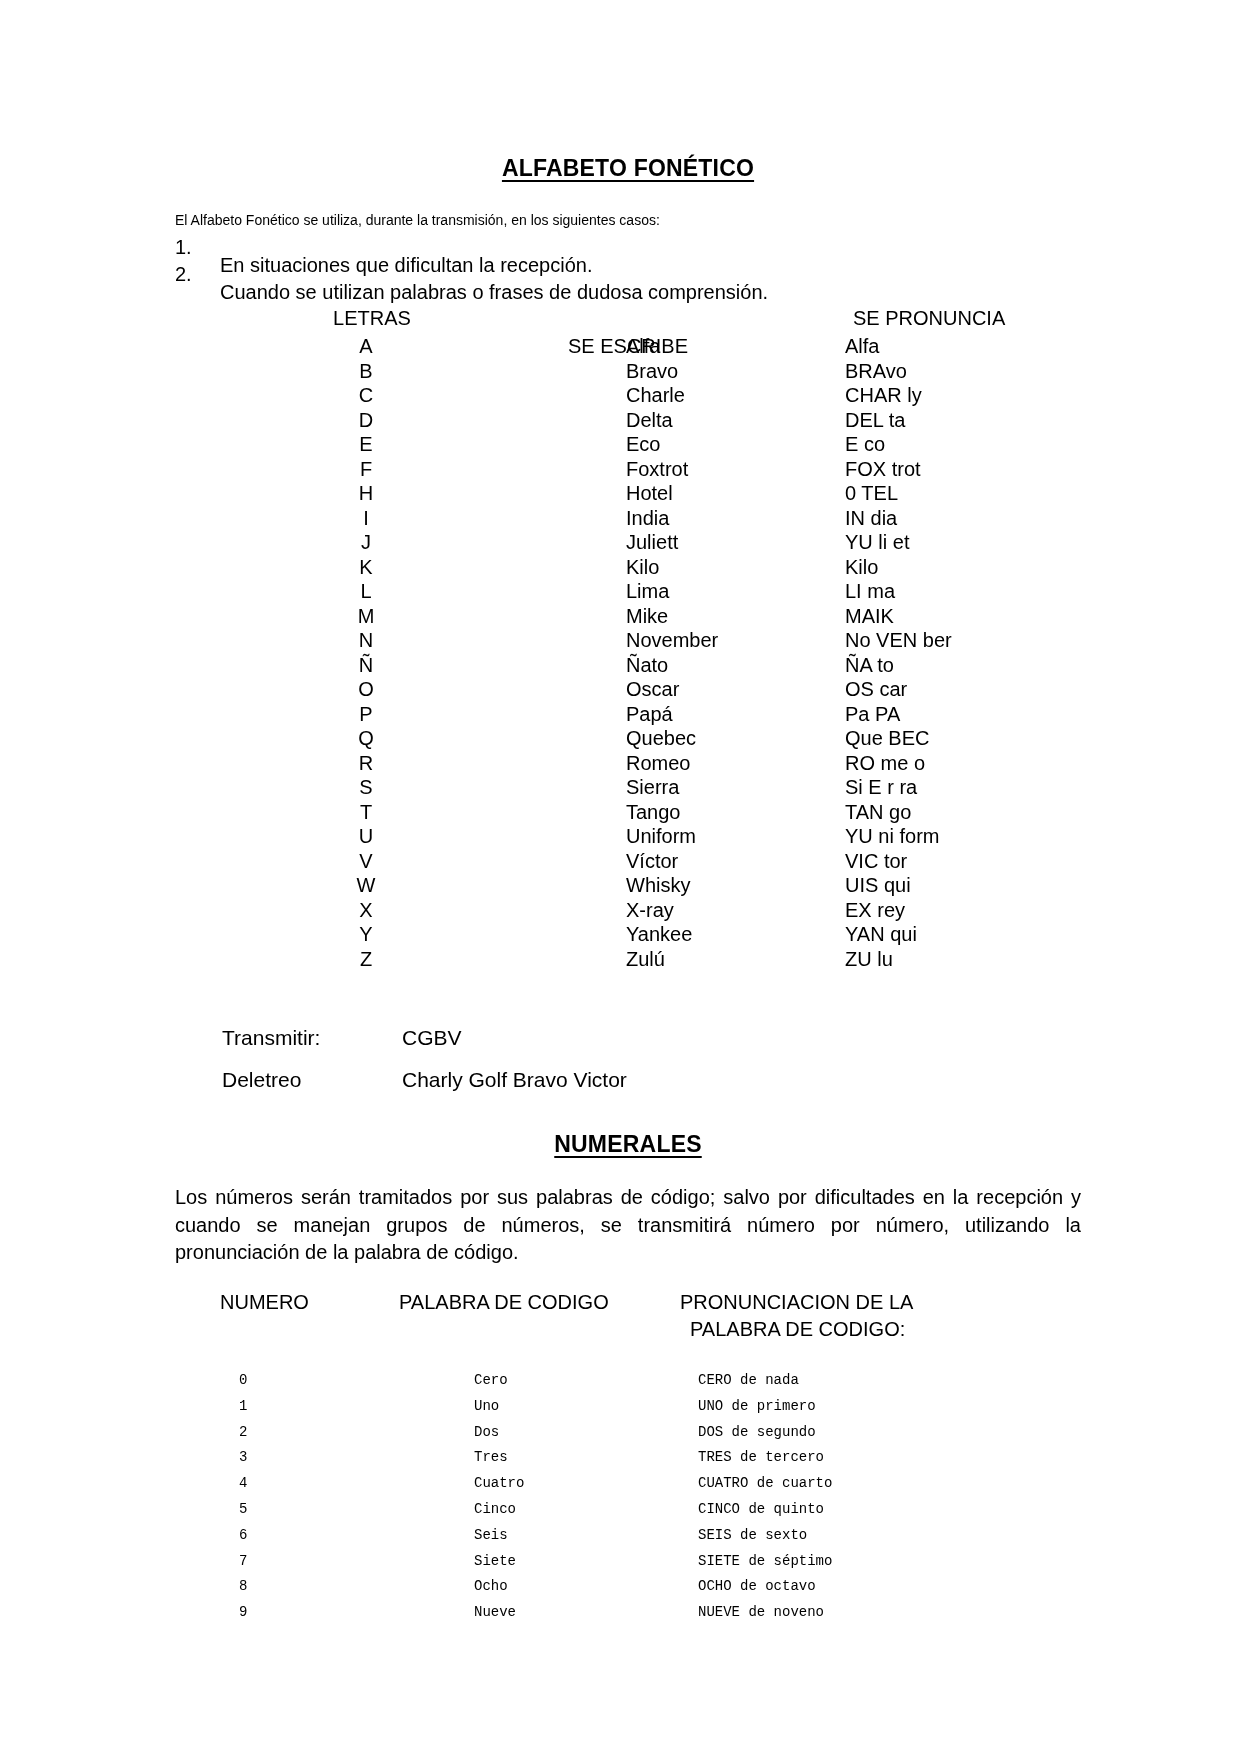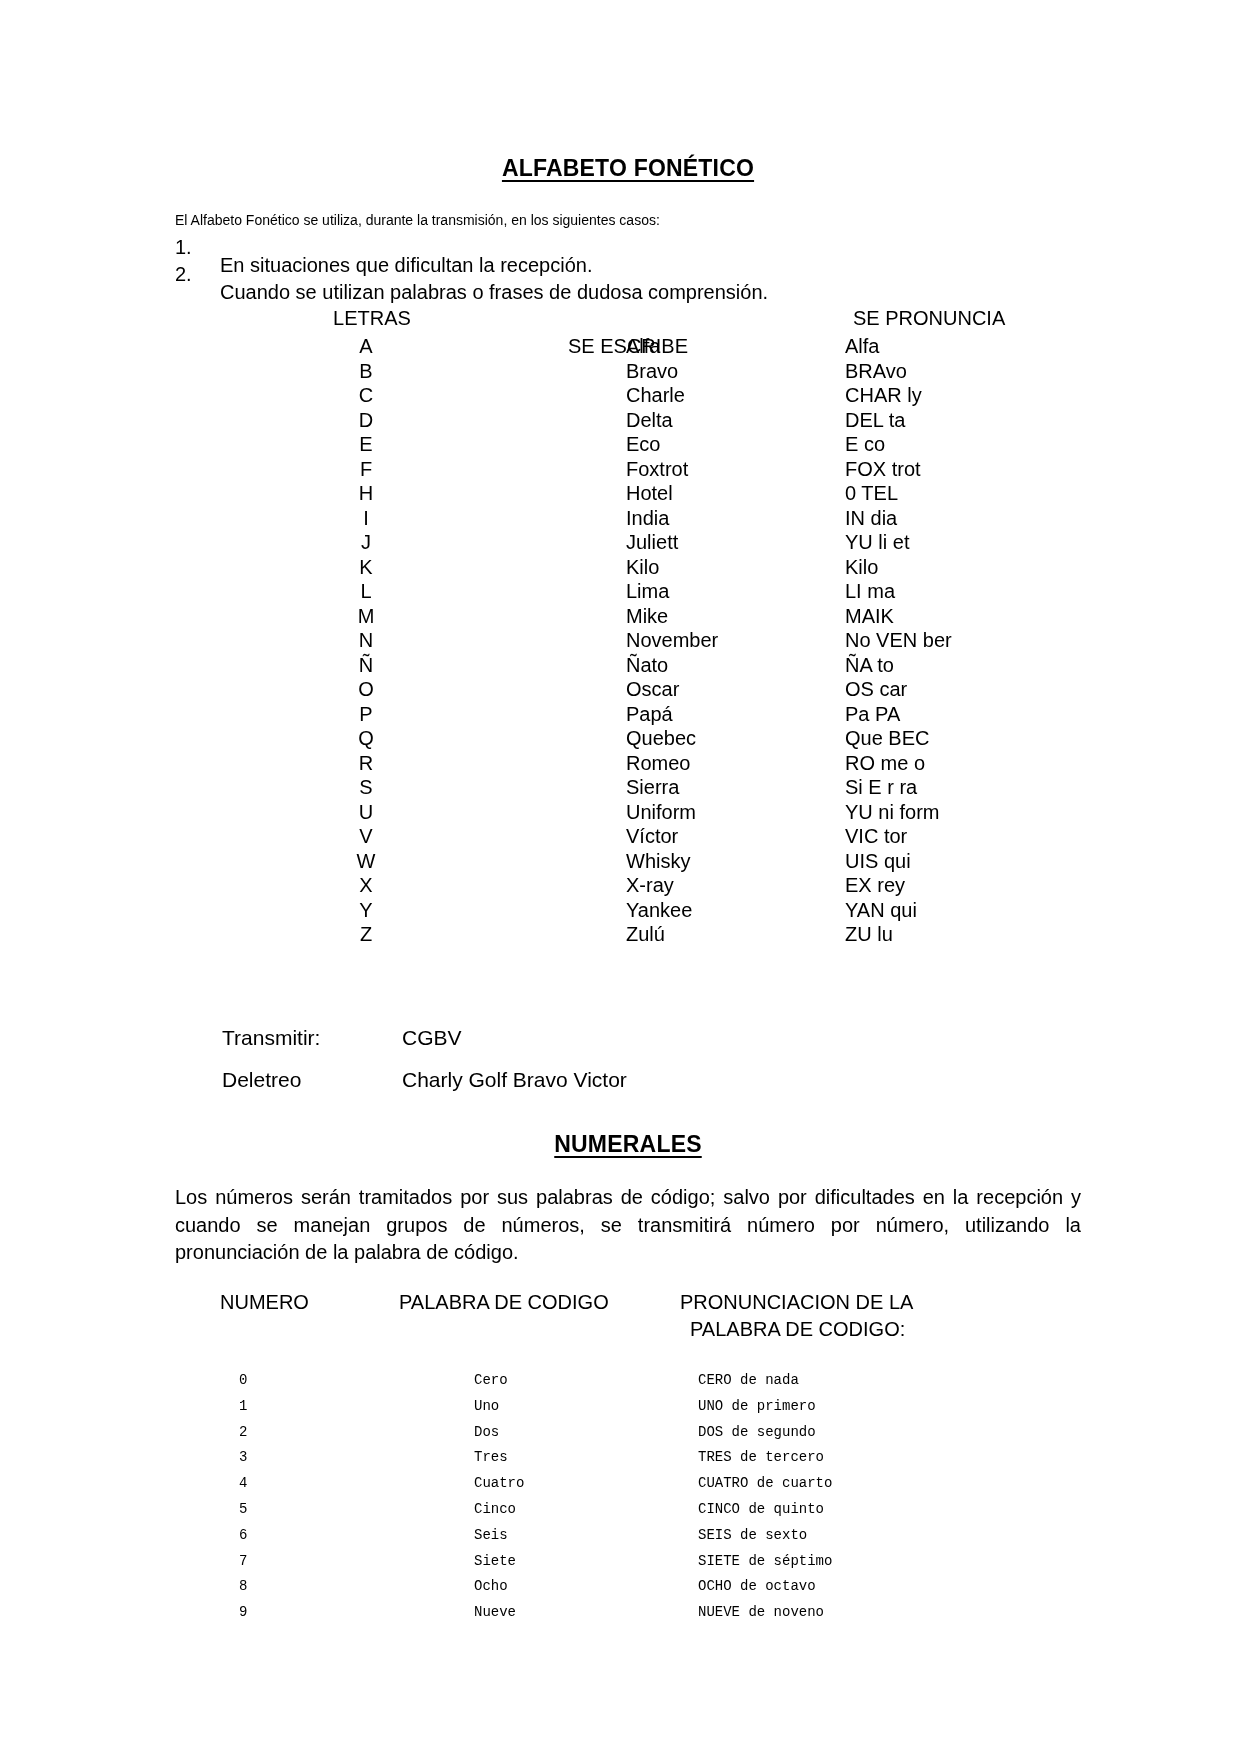--- a/index.html
+++ b/index.html
@@ -98,20 +98,21 @@
   <div class="lrow"><span class="c-letra">K</span><span class="c-escribe">Kilo</span><span class="c-pronuncia">Kilo</span></div>
   <div class="lrow"><span class="c-letra">L</span><span class="c-escribe">Lima</span><span class="c-pronuncia">LI ma</span></div>
   <div class="lrow"><span class="c-letra">M</span><span class="c-escribe">Mike</span><span class="c-pronuncia">MAIK</span></div>
   <div class="lrow"><span class="c-letra">N</span><span class="c-escribe">November</span><span class="c-pronuncia">No VEN ber</span></div>
   <div class="lrow"><span class="c-letra">Ñ</span><span class="c-escribe">Ñato</span><span class="c-pronuncia">ÑA to</span></div>
   <div class="lrow"><span class="c-letra">O</span><span class="c-escribe">Oscar</span><span class="c-pronuncia">OS car</span></div>
   <div class="lrow"><span class="c-letra">P</span><span class="c-escribe">Papá</span><span class="c-pronuncia">Pa PA</span></div>
   <div class="lrow"><span class="c-letra">Q</span><span class="c-escribe">Quebec</span><span class="c-pronuncia">Que BEC</span></div>
   <div class="lrow"><span class="c-letra">R</span><span class="c-escribe">Romeo</span><span class="c-pronuncia">RO me o</span></div>
   <div class="lrow"><span class="c-letra">S</span><span class="c-escribe">Sierra</span><span class="c-pronuncia">Si E r ra</span></div>
+  <div class="lrow"><span class="c-letra">T</span><span class="c-escribe">Tango</span><span class="c-pronuncia">TAN go</span></div>
   <div class="lrow"><span class="c-letra">U</span><span class="c-escribe">Uniform</span><span class="c-pronuncia">YU ni form</span></div>
   <div class="lrow"><span class="c-letra">V</span><span class="c-escribe">Víctor</span><span class="c-pronuncia">VIC tor</span></div>
   <div class="lrow"><span class="c-letra">W</span><span class="c-escribe">Whisky</span><span class="c-pronuncia">UIS qui</span></div>
   <div class="lrow"><span class="c-letra">X</span><span class="c-escribe">X-ray</span><span class="c-pronuncia">EX rey</span></div>
   <div class="lrow"><span class="c-letra">Y</span><span class="c-escribe">Yankee</span><span class="c-pronuncia">YAN qui</span></div>
   <div class="lrow"><span class="c-letra">Z</span><span class="c-escribe">Zulú</span><span class="c-pronuncia">ZU lu</span></div>
 </div>
 
 <div class="abs ex-line" style="top:1026px">
   <span class="ex-label">Transmitir:</span>

